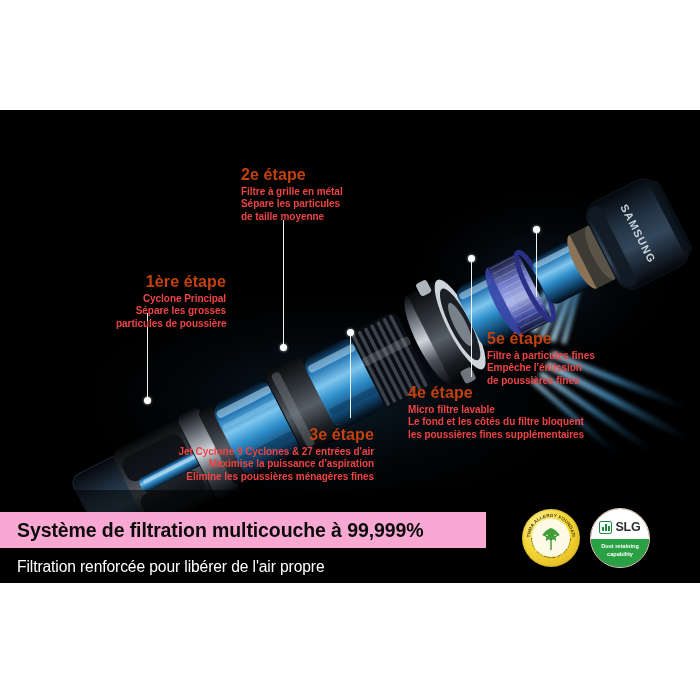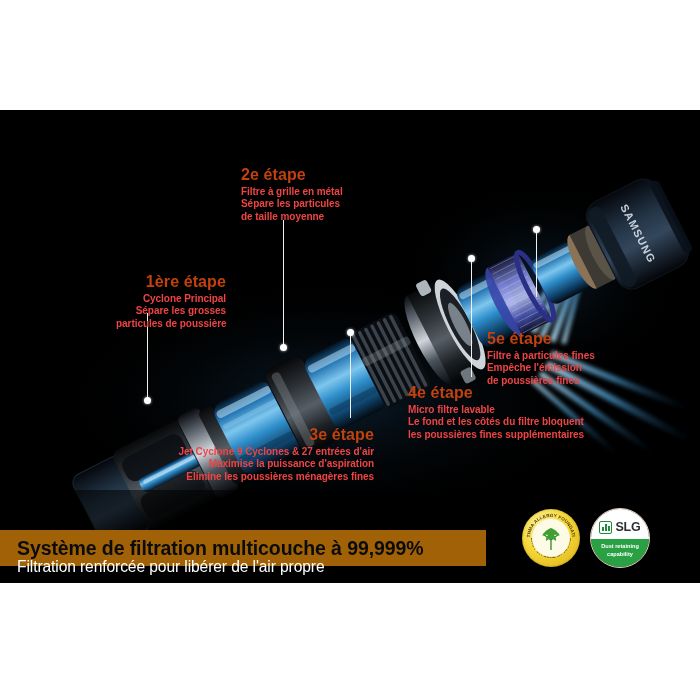--- a/index.html
+++ b/index.html
@@ -75,24 +75,24 @@
     height: 7px;
     border-radius: 50%;
     background: #ffffff;
     box-shadow: 0 0 3px rgba(255,255,255,.75);
   }
 
   
   #headline-band {
     position: absolute;
     left: 0;
-    top: 420px;
+    top: 402px;
     width: 486px;
     height: 36px;
-    background: #a16207;
+    background: #f9a8d4;
     display: flex;
     align-items: center;
   }
   #headline-text {
     padding-left: 17px;
     font-size: 19.5px;
     font-weight: bold;
     color: #0b0b0b;
     letter-spacing: -0.1px;
     white-space: nowrap;

